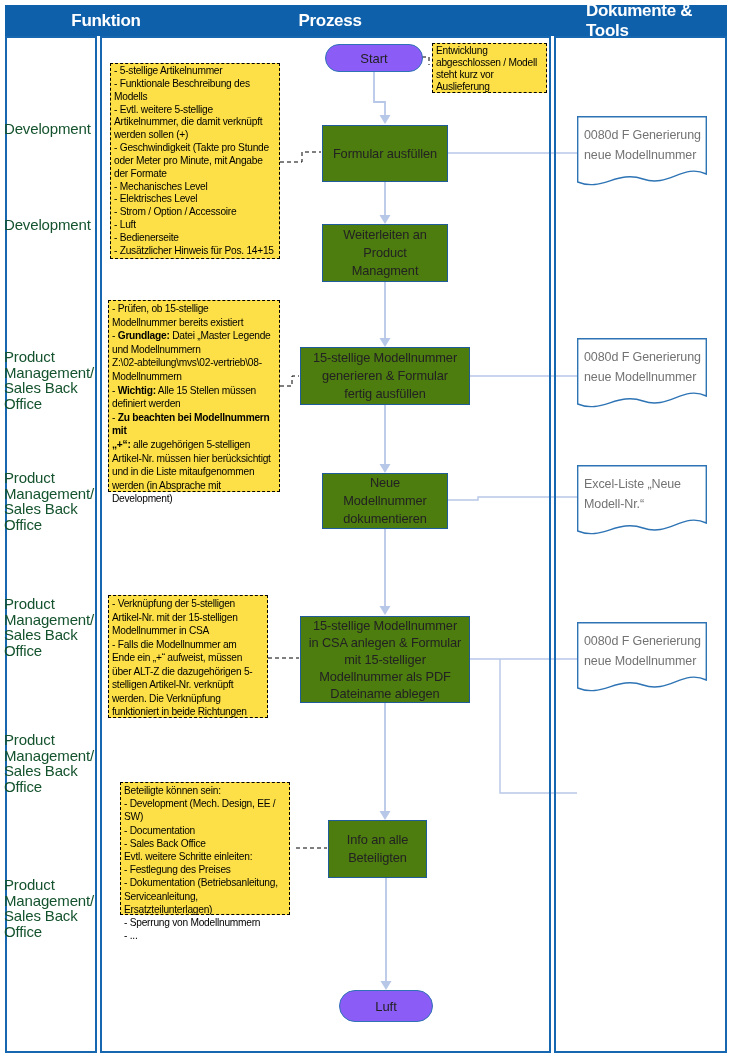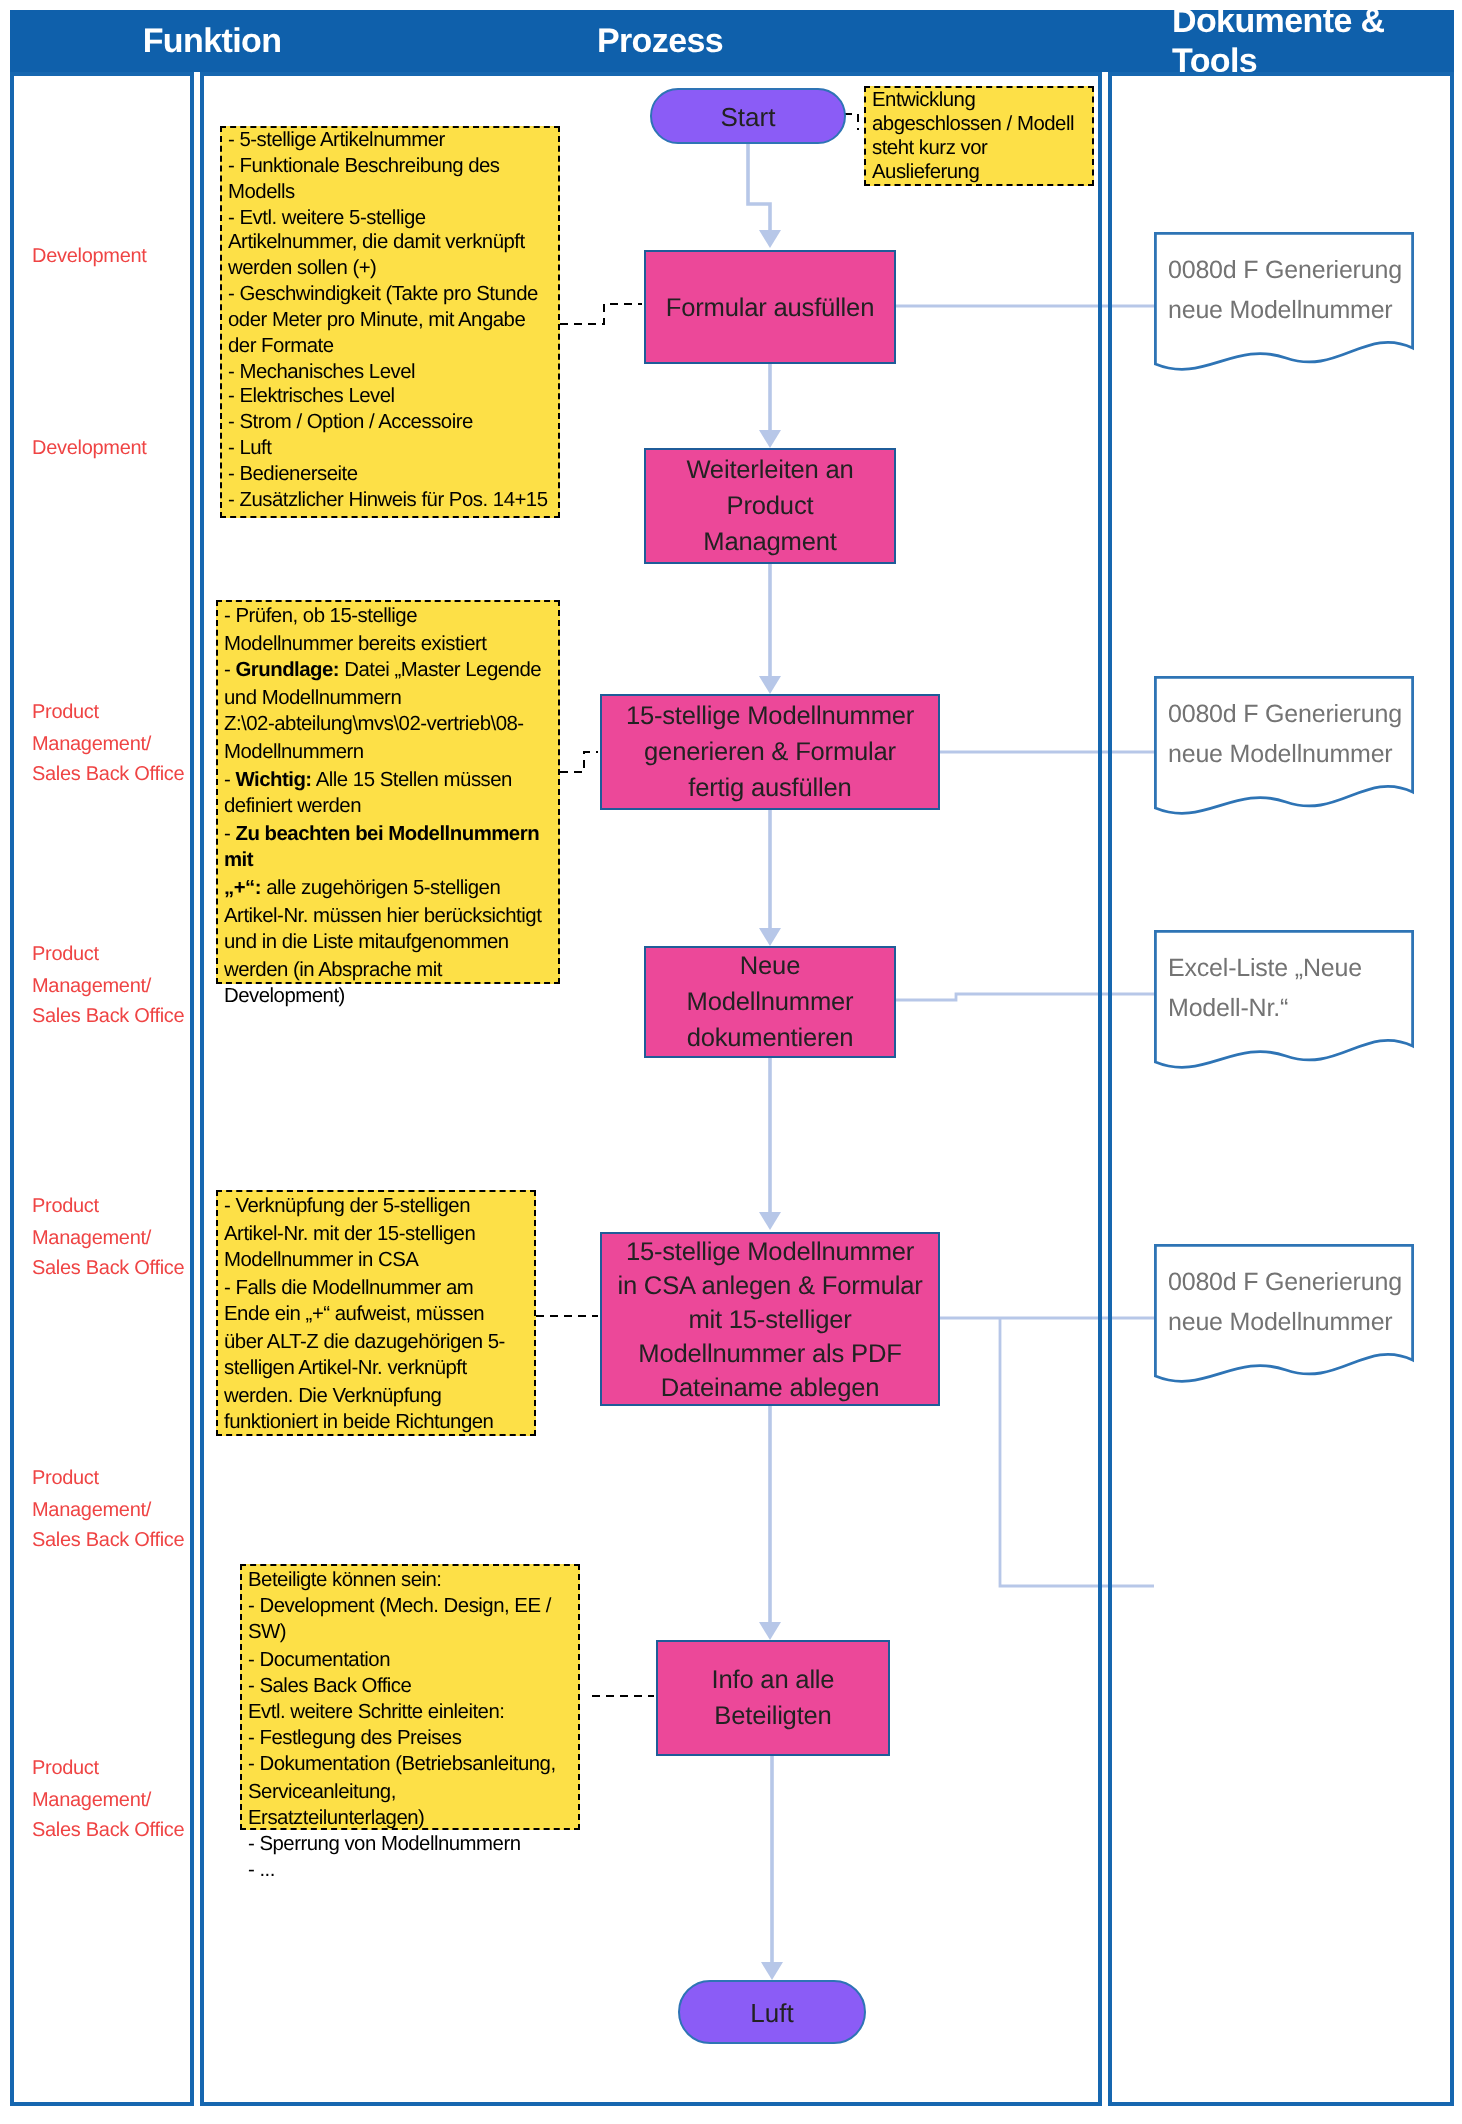--- a/index.html
+++ b/index.html
@@ -22,25 +22,25 @@
   #lane3{left:554px;width:173px;}
 
   svg.connectors{position:absolute;left:0;top:0;}
   .flow-line{stroke:var(--connector);stroke-width:1.8;fill:none;}
   .flow-arrow{fill:var(--connector);stroke:none;}
   .doc-link{stroke:var(--connector);stroke-width:1.4;fill:none;}
   .note-link{stroke:#000;stroke-width:1;stroke-dasharray:4 3;fill:none;}
   .doc-shape{fill:#fff;stroke:var(--doc-border);stroke-width:1.4;}
 
   
-  .fl{position:absolute;left:16px;width:90px;font-size:10px;line-height:15.5px;color:#ef4444;
+  .fl{position:absolute;left:4px;width:90px;font-size:15px;line-height:15.5px;color:#14532d;
       white-space:pre-line;letter-spacing:-0.15px;}
 
   
-  .pbox{position:absolute;box-sizing:border-box;background:#ec4899;border:1.5px solid var(--box-border);
+  .pbox{position:absolute;box-sizing:border-box;background:#4d7c0f;border:1.5px solid var(--box-border);
         display:flex;align-items:center;justify-content:center;text-align:center;
         font-size:12.8px;line-height:18px;color:#222;white-space:pre-line;letter-spacing:-0.1px;}
   #step5{line-height:17.2px;}
 
   
   .terminal{position:absolute;box-sizing:border-box;background:#8b5cf6;border:1.5px solid var(--terminal-border);
             border-radius:20px;display:flex;align-items:center;justify-content:center;
             font-size:13px;color:#222;}
 
   
@@ -137,21 +137,21 @@
 generieren &amp; Formular
 fertig ausfüllen</div>
   <div class="pbox" id="step4" style="left:322px;top:473px;width:126px;height:56px">Neue
 Modellnummer
 dokumentieren</div>
   <div class="pbox" id="step5" style="left:300px;top:616px;width:170px;height:87px">15-stellige Modellnummer
 in CSA anlegen &amp; Formular
 mit 15-stelliger
 Modellnummer als PDF
 Dateiname ablegen</div>
-  <div class="pbox" id="step6" style="left:328px;top:820px;width:117px;height:58px">Info an alle
+  <div class="pbox" id="step6" style="left:328px;top:820px;width:99px;height:58px">Info an alle
 Beteiligten</div>
 
   <div class="terminal" style="left:339px;top:990px;width:94px;height:32px">Luft</div>
 
   <div class="doc" style="top:116px">
     <svg width="130" height="78" viewBox="0 0 130 78">
       <path class="doc-shape" d="M0.7,0.7 H129.3 V58 C106,47 92,72 66,63 C40,54 25,76 0.7,66 Z"></path>
     </svg>
     <div class="doc-label">0080d F Generierung
 neue Modellnummer</div>

